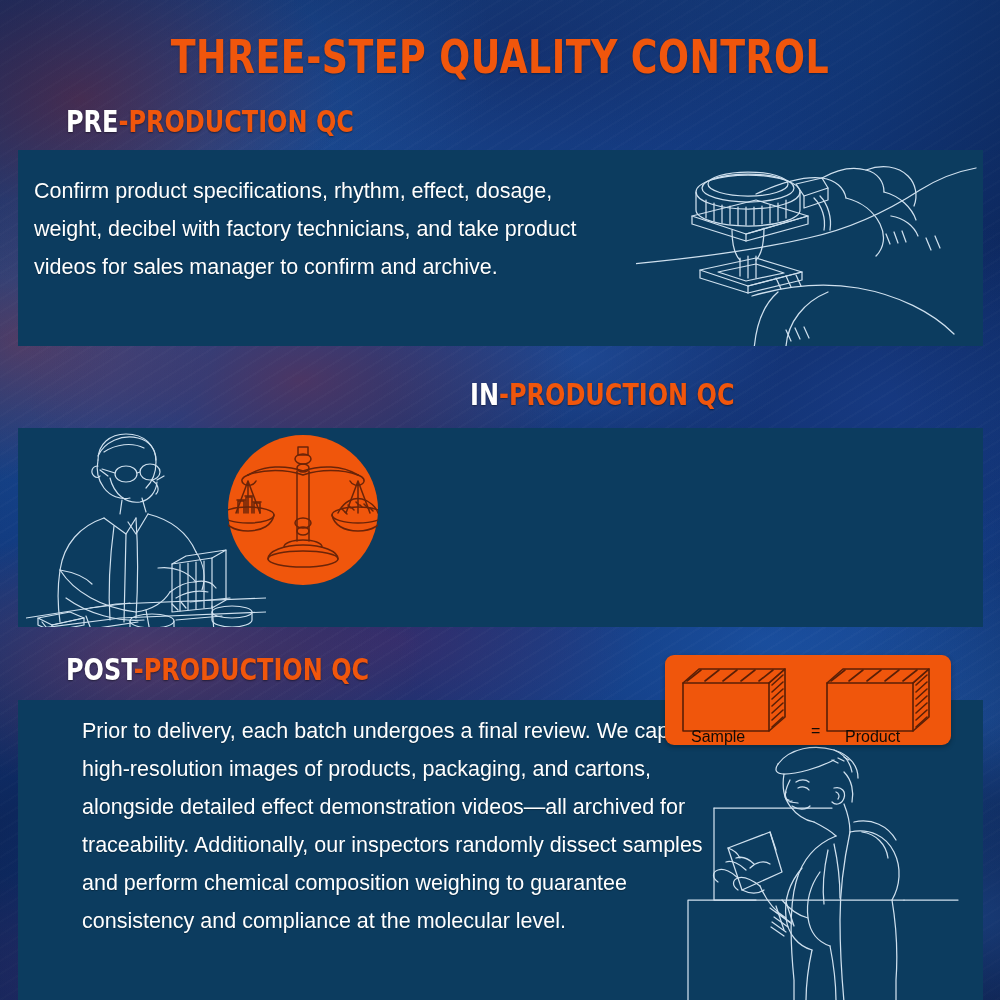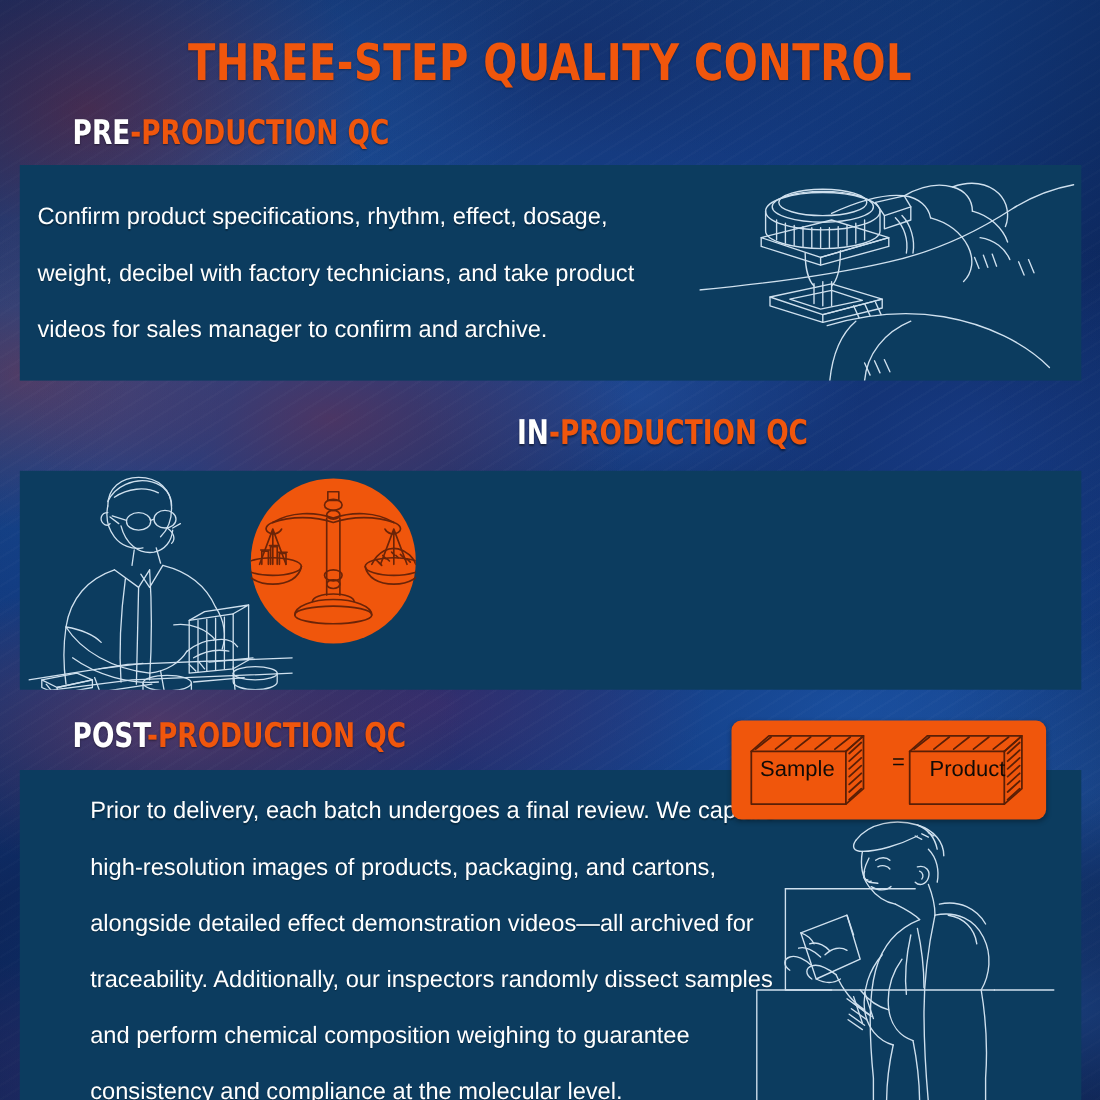--- a/index.html
+++ b/index.html
@@ -63,21 +63,21 @@
   #head2{right:266px;top:377px;transform-origin:right center;}
   #head3{left:66px;top:652px;transform-origin:left center;}
 
   .panel{position:absolute;background:#0c3c5f;overflow:hidden;}
   #panel1{left:18px;top:150px;width:965px;height:196px;}
   #panel2{left:18px;top:428px;width:965px;height:199px;}
   #panel3{left:18px;top:700px;width:965px;height:300px;}
 
   .body{
     position:absolute;color:#ffffff;
-    font-size:21.5px;line-height:51px;
+    font-size:21.5px;line-height:38px;
     font-family:"Liberation Sans",sans-serif;
     text-shadow:0 1px 1px rgba(0,0,0,.3);
   }
   #body1{left:16px;top:22px;width:560px;}
   #body2{left:438px;top:28px;width:545px;}
   #body3{left:16px;top:12px;width:640px;margin-left:48px;}
 
   .art{position:absolute;}
   .art svg{display:block;}
 
@@ -87,22 +87,22 @@
   #scaleCircle svg{position:absolute;left:0;top:0;}
 
   
   #sampleBox{
     position:absolute;left:665px;top:655px;width:286px;height:90px;
     background:#F0560C;border-radius:9px;z-index:4;
     box-shadow:0 2px 5px rgba(0,0,0,.3);
   }
   #sampleBox .inner{position:absolute;inset:0;}
   #sampleBox .lbl{
-    position:absolute;color:#120b06;font-size:20px;font-weight:normal;
-    font-family:"Liberation Sans",sans-serif;white-space:nowrap;
+    position:absolute;color:#120b06;font-size:16px;font-weight:normal;
+    font-family:"Liberation Sans",sans-serif;white-space:nowrap;margin-top:40px;
   }
   #lblSample{left:26px;top:33px;}
   #lblEq{left:146px;top:27px;font-size:27px;font-weight:bold;}
   #lblProduct{left:180px;top:33px;}
 </style>
 </head>
 <body>
 
 <div id="bg">
   <div class="l bgA"></div>

